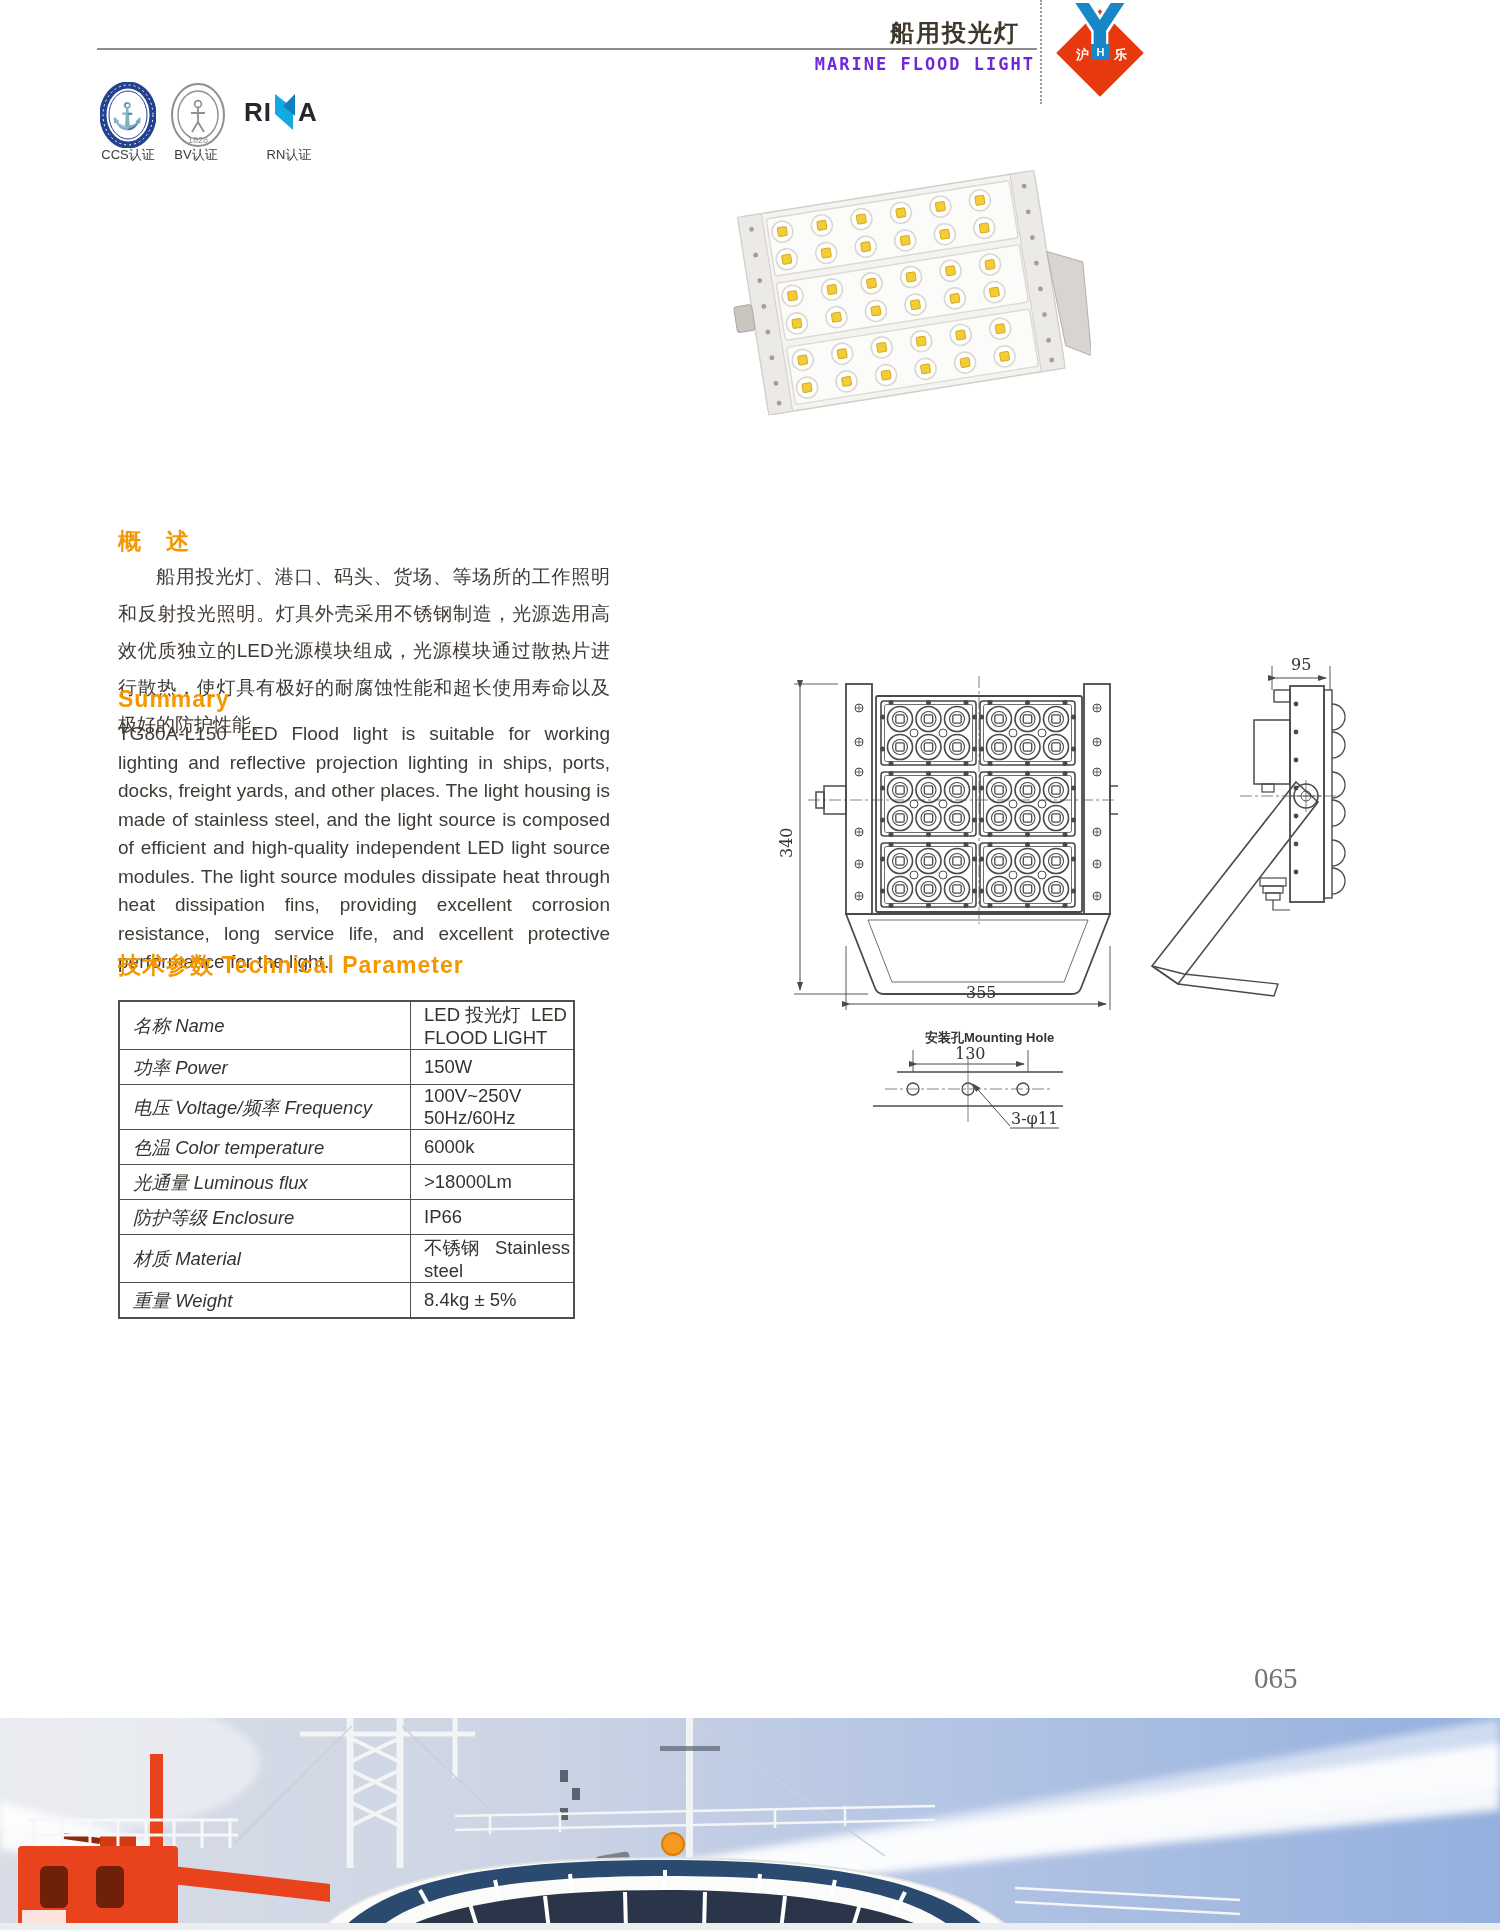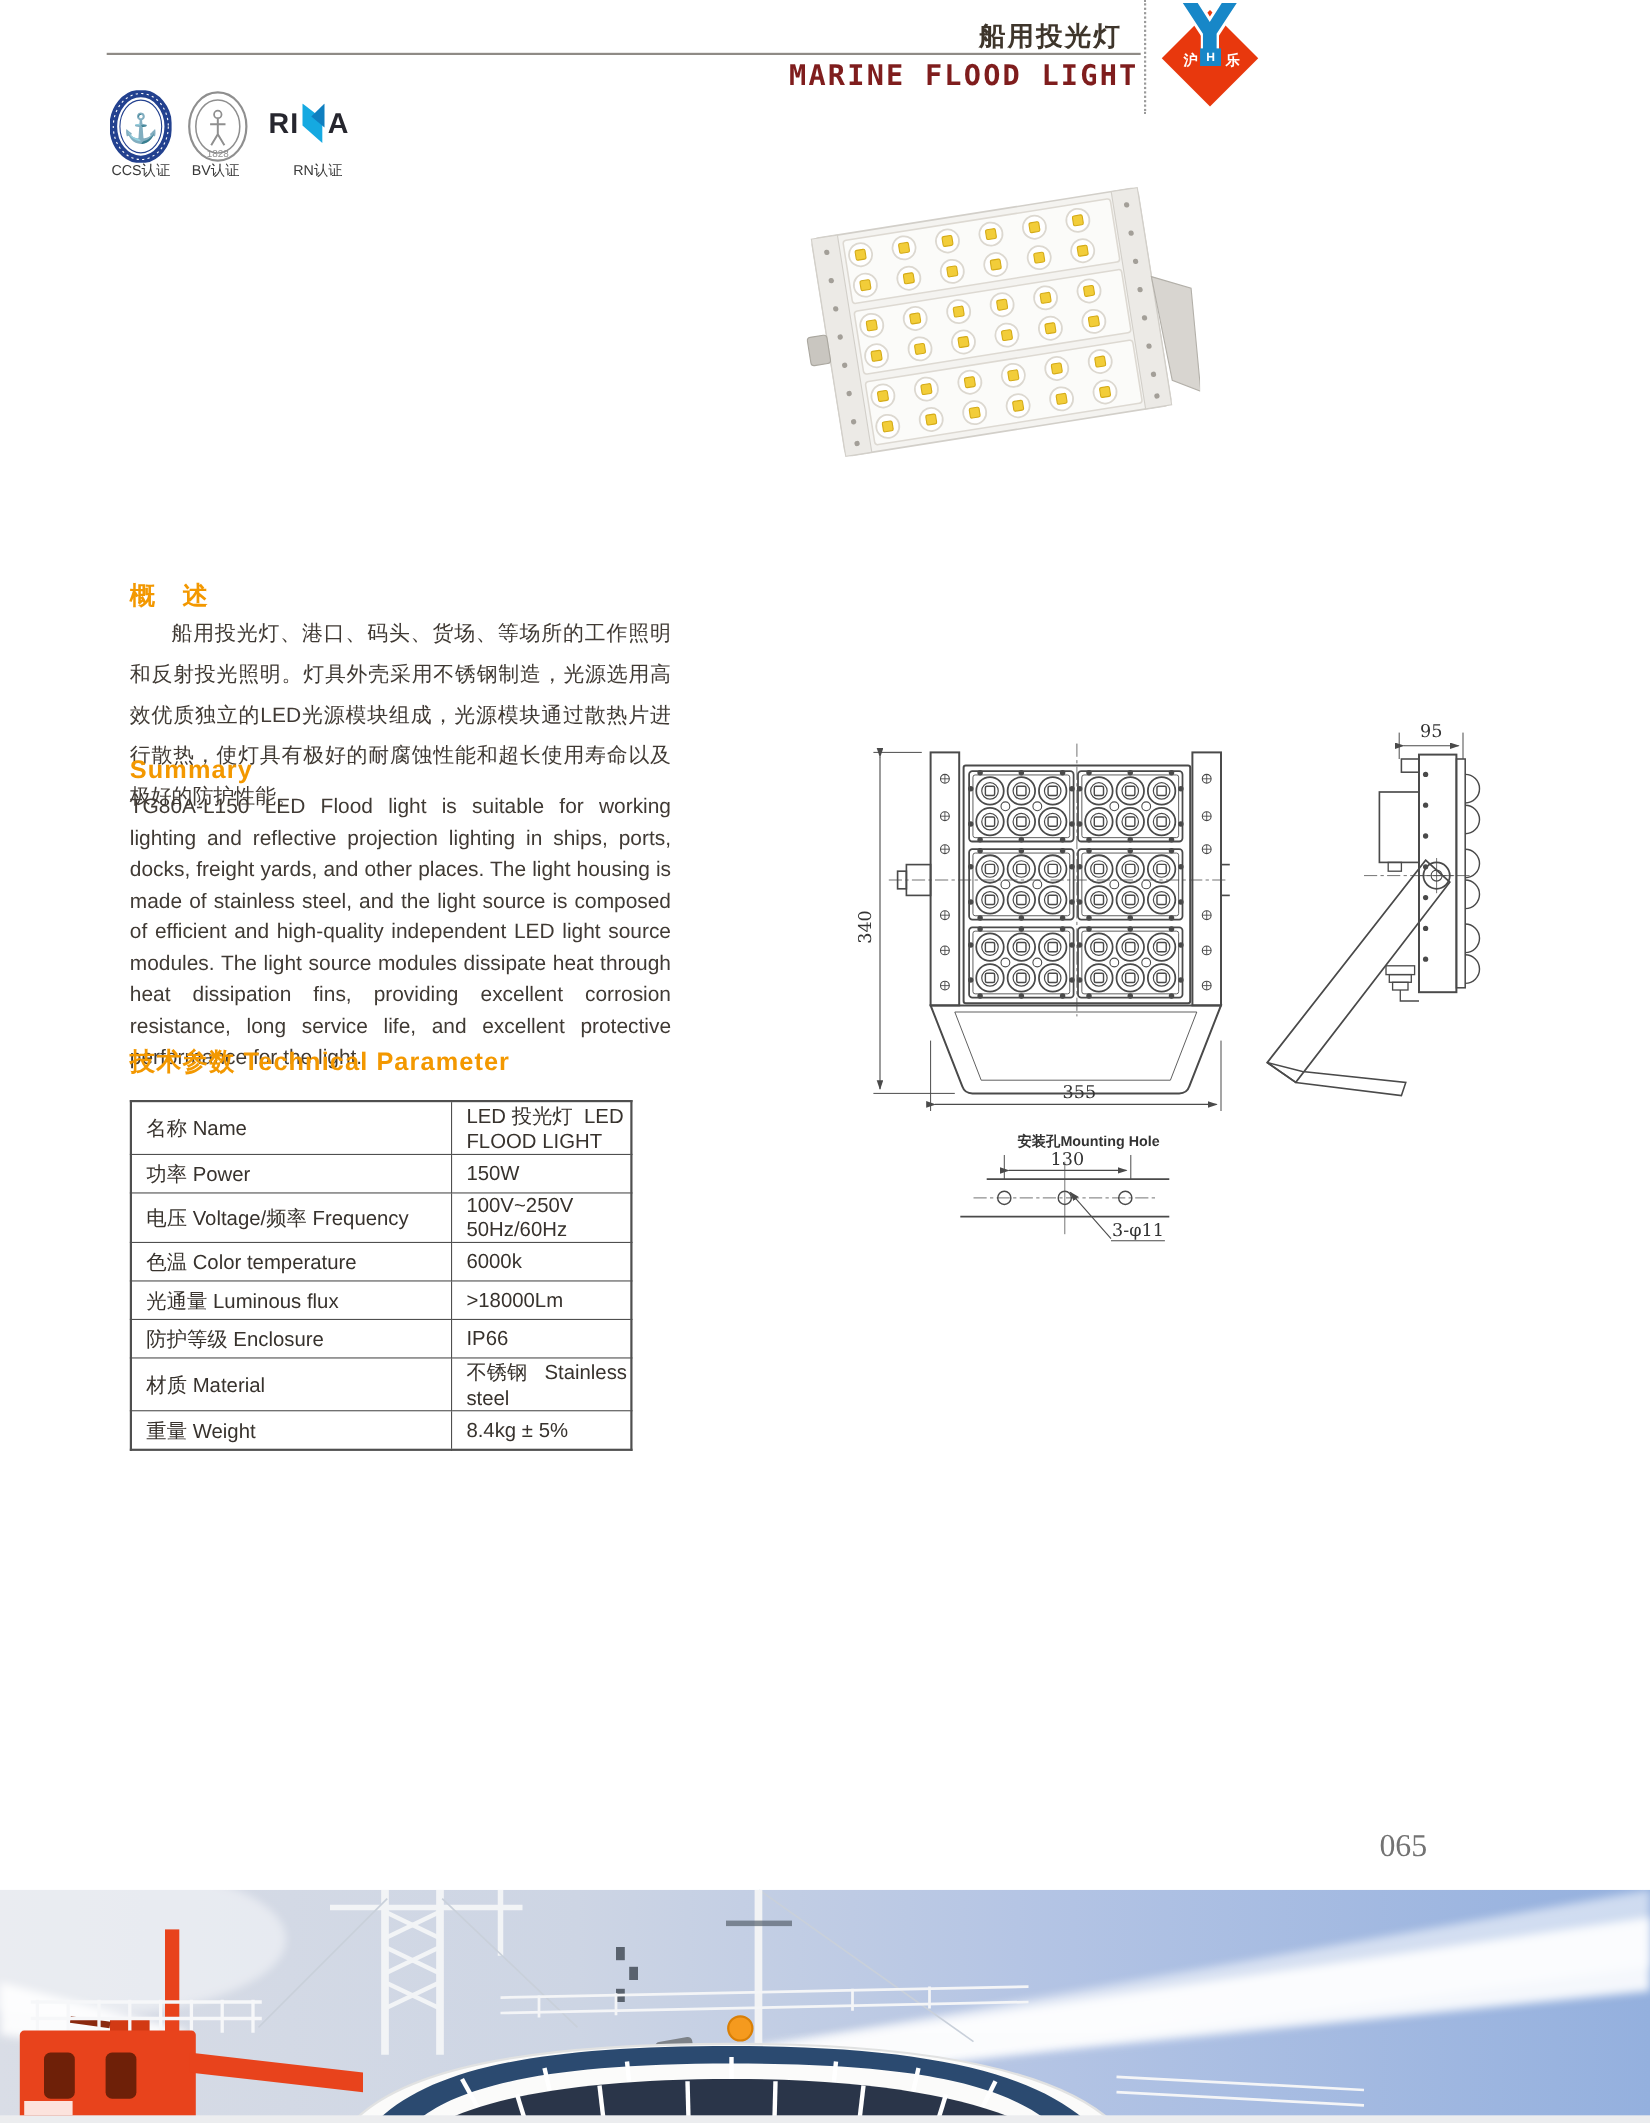--- a/index.html
+++ b/index.html
@@ -1,22 +1,22 @@
 <!DOCTYPE html>
 <html><head>
 <meta charset="utf-8">
 <style>
   html,body{margin:0;padding:0;background:#fff;}
   .page{position:relative;width:1500px;height:1930px;background:#fff;overflow:hidden;
         font-family:"Liberation Sans",sans-serif;color:#3b352f;}
   .abs{position:absolute;}
   
   .title-zh{font-size:24px;font-weight:bold;letter-spacing:2px;color:#3e352b;text-align:right;}
-  .title-en{font-family:"DejaVu Sans Mono",monospace;font-size:26px;font-weight:600;
-            letter-spacing:2px;color:#7f1d1d;text-align:right;}
+  .title-en{font-family:"DejaVu Sans Mono",monospace;font-size:17px;font-weight:600;
+            letter-spacing:2px;color:#6d28d9;text-align:right;}
   .hline{height:0;border-top:2px solid #8f8b86;}
   .vdots{width:0;border-left:2px dotted #9a9a9a;}
   
   .logo-diamond{width:62px;height:62px;background:#E8380D;transform:rotate(45deg);}
   .logo-y{font-family:"DejaVu Sans",sans-serif;font-size:66px;font-weight:bold;color:#1787C8;
           line-height:1;text-shadow:-2px 0 #fff,2px 0 #fff,0 -2px #fff,0 2px #fff,
           -2px -2px #fff,2px 2px #fff,-2px 2px #fff,2px -2px #fff;}
   .logo-h{width:19px;height:16px;background:#1787C8;color:#fff;font-size:11px;font-weight:bold;
           display:flex;align-items:center;justify-content:center;}
   .logo-cn{color:#fff;font-size:13px;font-weight:bold;}
@@ -24,21 +24,21 @@
   .cert-label{font-size:13px;color:#3a3a3a;text-align:center;}
   .rina-letters{font-size:26px;font-weight:bold;color:#26262e;letter-spacing:1px;line-height:1;}
   
   .h-orange{font-size:23px;font-weight:bold;color:#F39800;letter-spacing:1px;}
   .zh-body{font-size:19px;line-height:37px;color:#403a34;text-align:justify;text-indent:2em;}
   .en-body{font-size:19px;line-height:28.5px;color:#403a34;text-align:justify;}
   
   .ptable{border:2px solid #4f4f4f;border-collapse:collapse;width:457px;}
   .ptable td{border:1px solid #4f4f4f;height:34px;font-size:18.5px;color:#37322d;
              padding:0 0 0 13px;vertical-align:middle;}
-  .ptable td.c1{width:277px;}
+  .ptable td.c1{width:277px;font-style:italic;}
   .pagenum{font-family:"Liberation Serif",serif;font-size:29px;color:#737373;}
   
   svg text.dim{font-family:"DejaVu Serif",serif;font-size:16px;fill:#333;}
   svg text.lbl{font-family:"Liberation Sans",sans-serif;font-size:13px;font-weight:bold;fill:#333;}
   svg .ln{stroke:#4a4a4a;fill:none;}
 </style>
 </head>
 <body>
 
 <div class="page">

